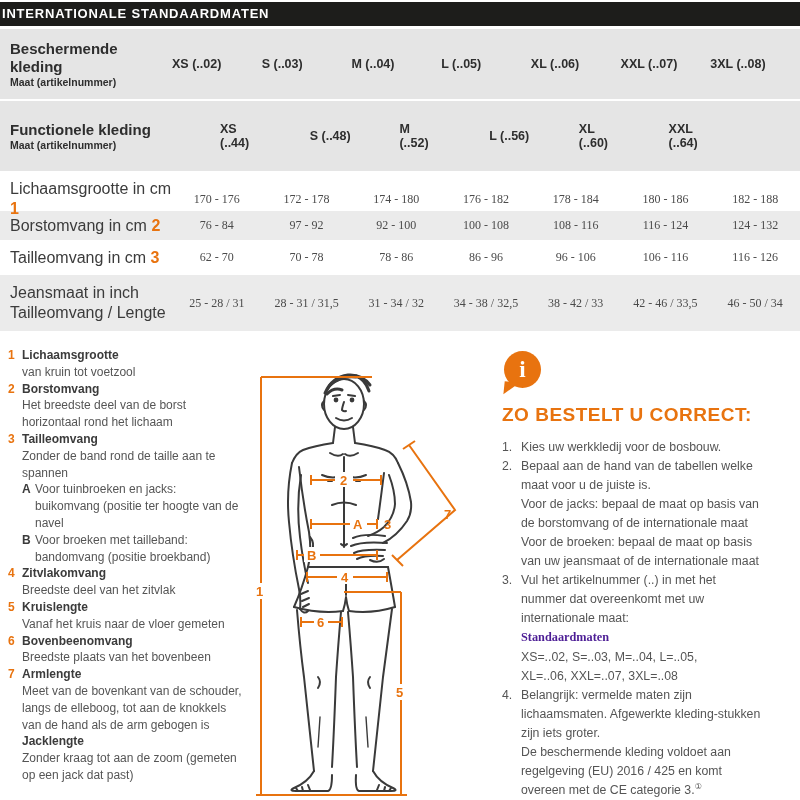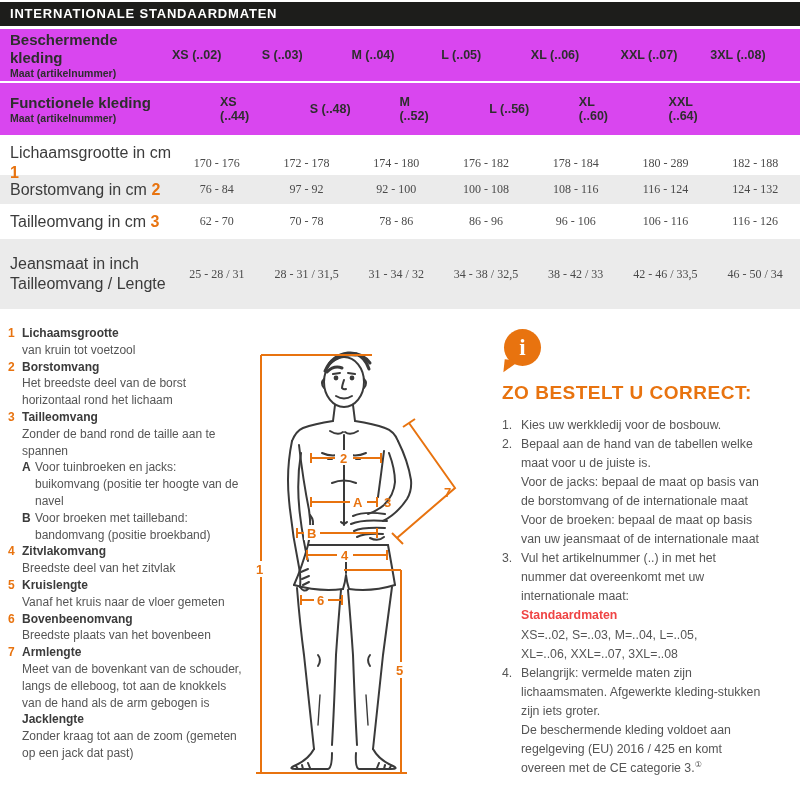--- a/index.html
+++ b/index.html
@@ -4,32 +4,32 @@
 <style>
   html,body{margin:0;padding:0;}
   body{
     width:800px;height:800px;background:#fff;
     font-family:"Liberation Sans",sans-serif;color:#3b3b3b;
     overflow:hidden;
   }
   
   .title-bar{
     margin:2px 0 3px 0;height:24px;line-height:24px;background:#1d1d1b;color:#fff;
-    font-size:13px;font-weight:bold;letter-spacing:.8px;padding-left:10px;
+    font-size:13px;font-weight:bold;letter-spacing:.8px;padding-left:2px;
   }
   .trow{display:grid;grid-template-columns:172px repeat(7,1fr);align-items:center;}
-  .thead{background:#d946ef;height:52px;margin-bottom:2px;}
+  .thead{background:#e5e5e5;height:70px;margin-bottom:2px;}
   .thead.second{margin-bottom:8px;gap:48px;}
   .cell.label{padding-left:10px;}
   .thead .l1{font-size:15px;font-weight:bold;color:#2e2e2e;line-height:1.2;}
   .thead .l2{font-size:10.5px;font-weight:bold;color:#2e2e2e;}
   .thead .size{font-size:12.5px;font-weight:bold;text-align:left;color:#2e2e2e;}
   .drow{height:29px;margin-bottom:3px;font-size:12px;color:#4a4a4a;}
   .drow.alt{background:#ebebeb;}
-  .drow.tall{height:70px;}
+  .drow.tall{height:56px;}
   .drow .size{text-align:center;font-family:Liberation Serif, serif;}
   .drow .label{color:#3b3b3b;font-size:16px;line-height:1.25;}
   .marker{color:#e8730f;font-weight:bold;}
   
   .lower{display:flex;margin-top:16px;}
   .legend{width:244px;box-sizing:border-box;padding-left:8px;flex:none;}
   .leg-item{display:flex;font-size:12px;line-height:1.4;color:#555;}
   .leg-num{width:14px;flex:none;font-weight:bold;color:#e8730f;}
   .leg-body{flex:1;}
   .leg-title{font-weight:bold;color:#3b3b3b;}
@@ -44,21 +44,21 @@
   .info-icon::after{
     content:"";position:absolute;left:0px;bottom:-7px;width:0;height:0;
     border-top:13px solid #e8730f;border-right:15px solid transparent;transform:rotate(6deg);
   }
   .info-i{color:#fff;font-family:"Liberation Serif",serif;font-weight:bold;font-size:23px;line-height:1;}
   .ins-heading{color:#e8730f;font-size:19px;font-weight:bold;letter-spacing:.5px;margin:16px 0 12px 0;}
   .ins-item{display:flex;font-size:12.3px;line-height:1.55;color:#555;}
   .ins-num{width:19px;flex:none;}
   .ins-body{width:240px;}
   .ins-body p{margin:0;}
-  .bold-line{font-weight:bold;color:#ef4444;}
+  .bold-line{font-weight:bold;color:#4c1d95;font-family:Liberation Serif, serif;}
   sup.fn{font-size:8px;}
   
   svg text{font-family:"Liberation Sans",sans-serif;font-weight:bold;font-size:13px;fill:#e8730f;}
 </style>
 </head>
 <body>
 
 <div>
 
   <div class="title-bar">
@@ -97,21 +97,21 @@
     <div class="trow drow">
       <div class="cell label">
         <span>Lichaamsgrootte in cm</span>
         <span class="marker">1</span>
       </div>
       <div class="cell size">170 - 176</div>
       <div class="cell size">172 - 178</div>
       <div class="cell size">174 - 180</div>
       <div class="cell size">176 - 182</div>
       <div class="cell size">178 - 184</div>
-      <div class="cell size">180 - 289</div>
+      <div class="cell size">180 - 186</div>
       <div class="cell size">182 - 188</div>
     </div>
 
     <div class="trow drow alt">
       <div class="cell label">
         <span>Borstomvang in cm</span>
         <span class="marker">2</span>
       </div>
       <div class="cell size">76 - 84</div>
       <div class="cell size">97 - 92</div>

